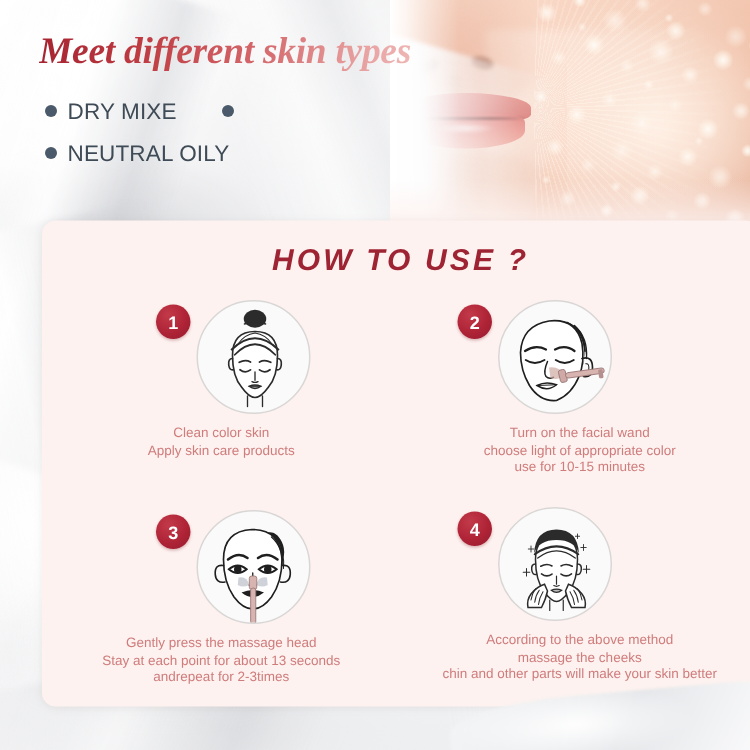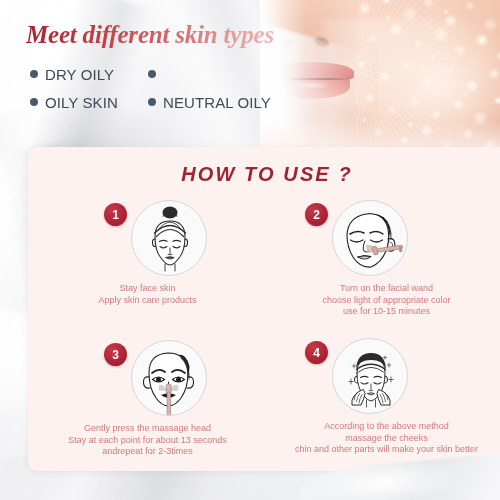--- a/index.html
+++ b/index.html
@@ -326,31 +326,27 @@
     <div class="photo-fadeL"></div>
     <div class="photo-fadeB"></div>
   </div>
 
   <div class="headline">Meet different skin types</div>
 
   <div class="bullets">
     <div class="brow">
       <div class="bcell c1">
         <span class="dot"></span>
-        <span class="blabel">DRY OILY</span>
+        <span class="blabel">DRY MIXE</span>
       </div>
       <div class="bcell">
         <span class="dot"></span>
       </div>
     </div>
     <div class="brow">
-      <div class="bcell c1">
-        <span class="dot"></span>
-        <span class="blabel">OILY SKIN</span>
-      </div>
       <div class="bcell">
         <span class="dot"></span>
         <span class="blabel">NEUTRAL OILY</span>
       </div>
     </div>
   </div>
 
   <div class="card">
     <div class="card-title">HOW TO USE ?</div>
 
@@ -387,21 +383,21 @@
 
                   <path d="M38 47 L38 52.5 M36 53.4 Q38 54.5 40 53.4" stroke-width=".9"></path>
 
                   <path d="M34 56.5 Q38 54.8 42 56.5 Q38 59.6 34 56.5Z" fill="#9a9a9a" stroke-width=".9"></path>
                   <path d="M34 56.5 L42 56.5" stroke-width=".7"></path>
 
                   <path d="M33 63 L33 70 M43 63 L43 70" stroke-width=".9"></path>
                 </g>
               </svg>
             </div>
-            <div class="caption">Stay face skin
+            <div class="caption">Clean color skin
 Apply skin care products</div>
           </div>
         </div>
 
         <div class="step s2">
           <div class="step-inner">
             <div class="badge">2</div>
             <div class="illus">
               <svg viewBox="0 0 76 76" xmlns="http://www.w3.org/2000/svg">
                 <g fill="none" stroke="#1f1f1f" stroke-width="1.1" stroke-linecap="round">

